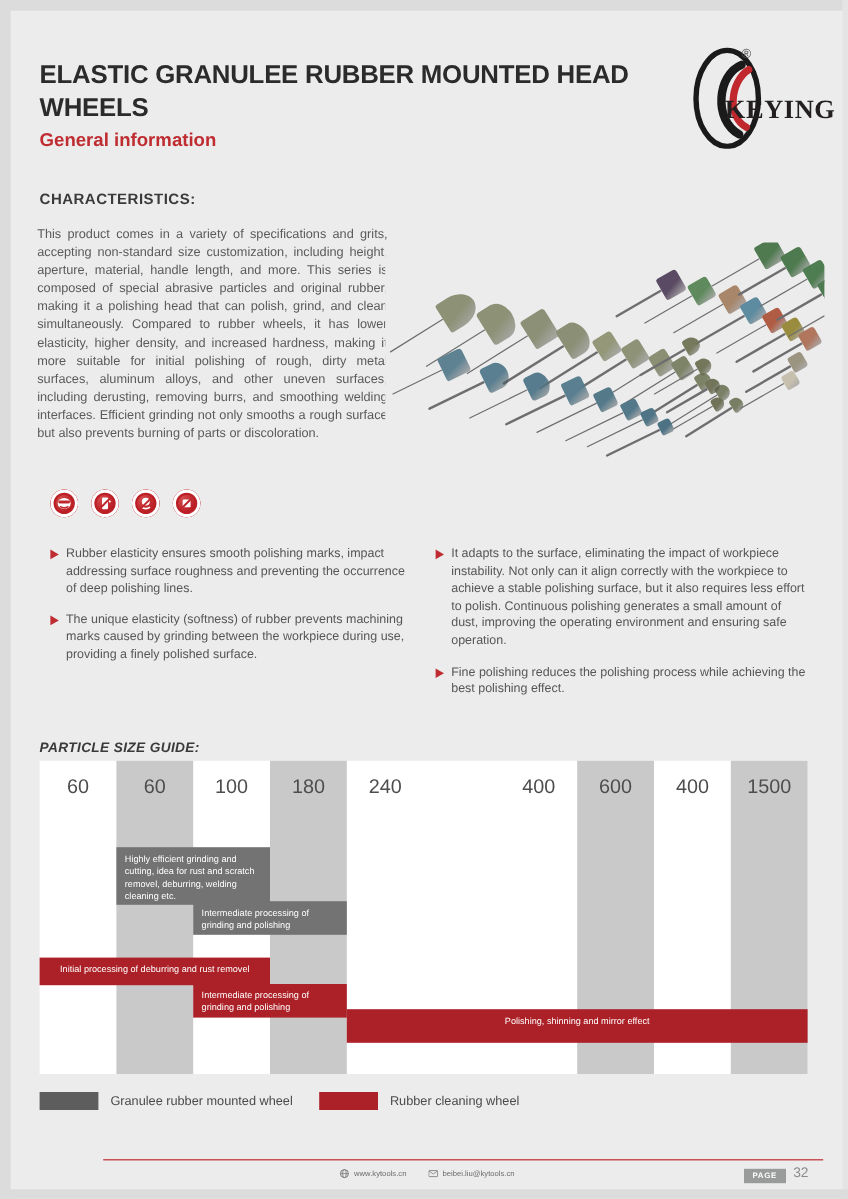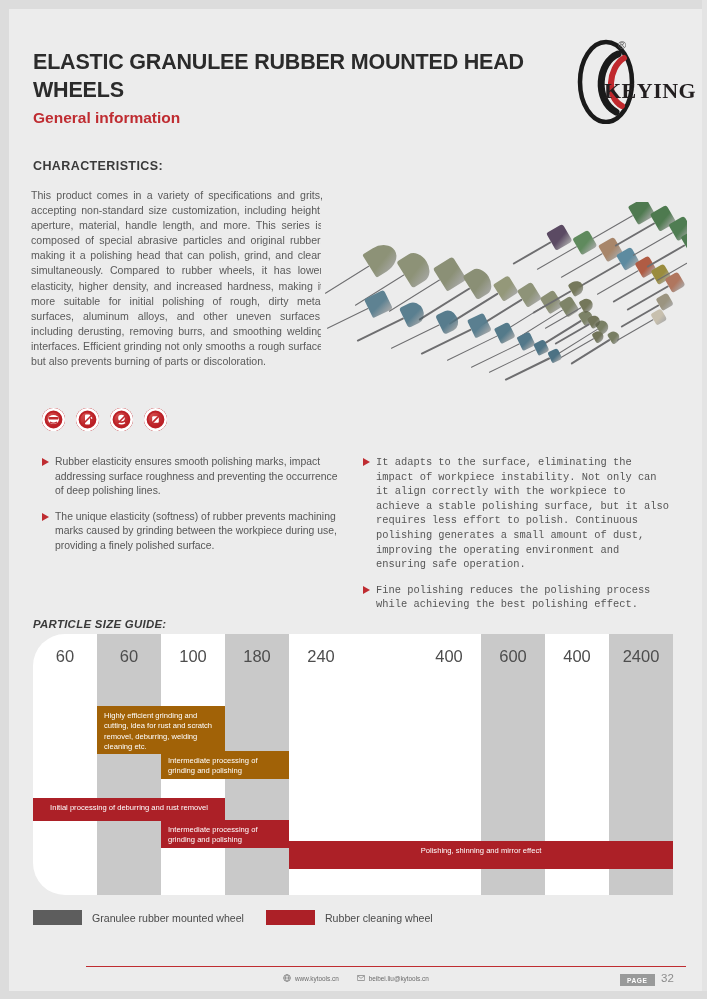--- a/index.html
+++ b/index.html
@@ -75,53 +75,52 @@
     width:23px; height:23px; border-radius:50%;
     background: radial-gradient(circle at 34% 30%, #d34a4a 0%, #bb2026 55%, #8e1418 100%);
     position:relative;
     box-shadow: inset 0 0 0 2.6px #fff, inset 0 0 0 4.4px #bb2026;
     display:flex; align-items:center; justify-content:center;
   }
   .safety-ico svg { display:block; }
 
   
   .bullets-l { position:absolute; left:42px; top:455px; width:305px; }
-  .bullets-r { position:absolute; left:363px; top:455px; width:310px;font-family:Liberation Mono, monospace; }
+  .bullets-r { position:absolute; left:363px; top:455px; width:310px; }
   .bullet { position:relative; padding-left:13px; margin-bottom:11px;
     font-size:10.4px; line-height:14.6px; color:#565656; }
   .bullet::before {
     content:""; position:absolute; left:0; top:3.2px;
     border-left:7px solid #bf2c31;
     border-top:4.6px solid transparent; border-bottom:4.6px solid transparent;
   }
 
   
   .psg-head {
     position:absolute; left:33px; top:618px;
     font-size:11.4px; font-weight:700; color:#3a3a3a; letter-spacing:0.3px;font-style:italic;
   }
   .chart {
     position:absolute; left:33px; top:634px;
     width:640px; height:261px;
     background:#ffffff;
-    border-radius:32px;
   }
   .col {
     position:absolute; top:0; height:261px;
   }
   .col.shaded { background:#c9c9c9; }
   .col-label {
     position:absolute; top:13px; left:0; width:100%;
     text-align:center; font-size:16.5px; color:#4d4d4d; font-weight:400;
   }
   .bar {
     position:absolute; color:#fff; font-size:7.6px; line-height:10.4px;
     padding:5px 7px;
   }
-  .bar.gray { background:#a16207; }
+  .bar.gray { background:#737373; }
   .bar.red  { background:#ac2027; }
   .bar.center { text-align:center; }
 
   .legend { position:absolute; left:33px; top:910px; display:flex; align-items:center; }
   .legend-sw { width:49px; height:15px; }
   .legend-sw.gray { background:#5d5d5d; }
   .legend-sw.red  { background:#ac2027; }
   .legend-txt { font-size:10.6px; color:#4a4a4a; margin-left:10px; margin-right:22px; }
 
   
@@ -379,21 +378,21 @@
       <div class="col" style="left: 384px; width: 64px;">
         <div class="col-label">400</div>
       </div>
       <div class="col shaded" style="left: 448px; width: 64px;">
         <div class="col-label">600</div>
       </div>
       <div class="col" style="left: 512px; width: 64px;">
         <div class="col-label">400</div>
       </div>
       <div class="col shaded" style="left: 576px; width: 64px;">
-        <div class="col-label">2400</div>
+        <div class="col-label">1500</div>
       </div>
       <div class="bar gray" style="left: 64px; width: 128px; top: 72px; height: 48px;">Highly efficient grinding and cutting, idea for rust and scratch removel, deburring, welding cleaning etc.</div>
       <div class="bar gray" style="left: 128px; width: 128px; top: 117px; height: 28px;">Intermediate processing of grinding and polishing</div>
       <div class="bar red center" style="left: 0px; width: 192px; top: 164px; height: 23px;">Initial processing of deburring and rust removel</div>
       <div class="bar red" style="left: 128px; width: 128px; top: 186px; height: 28px;">Intermediate processing of grinding and polishing</div>
       <div class="bar red center" style="left: 256px; width: 384px; top: 207px; height: 28px;">Polishing, shinning and mirror effect</div>
     </div>
 
   <div class="legend" id="legend">
       <div class="legend-sw gray"></div>

